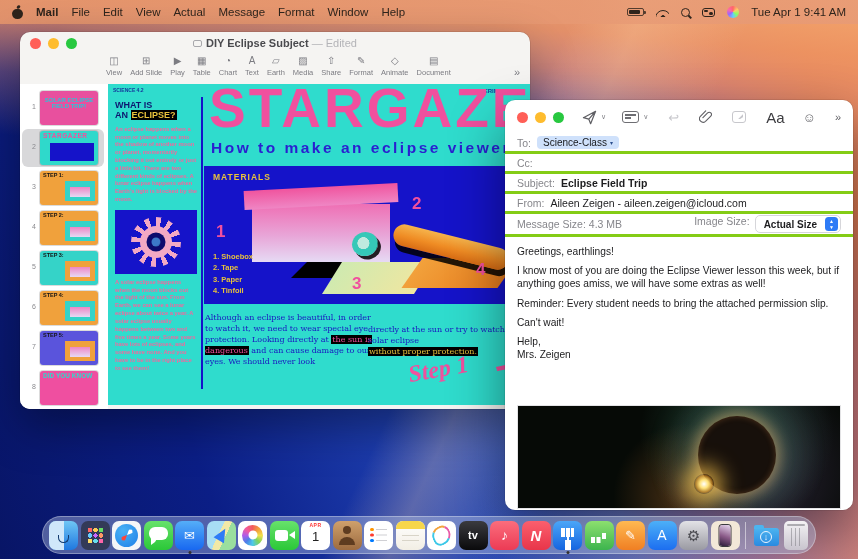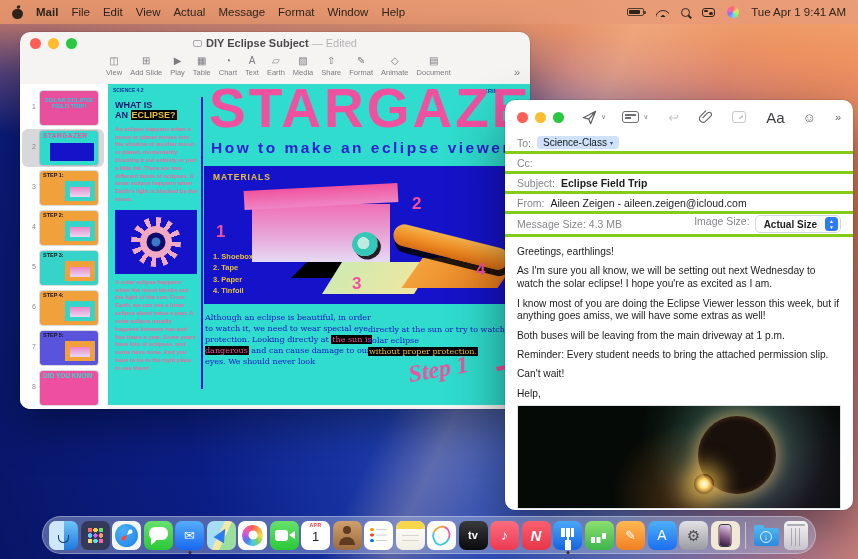--- a/index.html
+++ b/index.html
@@ -541,23 +541,21 @@
         <span class="stepper">
             <span>▲</span>
             <span>▼</span>
           </span>
       </span>
     </span>
   </div>
   <div class="mail-body">
 
   <p>Greetings, earthlings!</p>
-      <p>As I'm sure you all know, we will be setting out next Wednesday to watch the solar eclipse! I hope you're as excited as I am.</p>
       <p>I know most of you are doing the Eclipse Viewer lesson this week, but if anything goes amiss, we will have some extras as well!</p>
-      <p>Both buses will be leaving from the main driveway at 1 p.m.</p>
       <p>Reminder: Every student needs to bring the attached permission slip.</p>
       <p>Can't wait!</p>
       <p>Help,
 Mrs. Zeigen</p>
     </div>
   <div class="eclipse">
     <span class="moon"></span>
     <span class="flare"></span>
   </div>
 </div>

